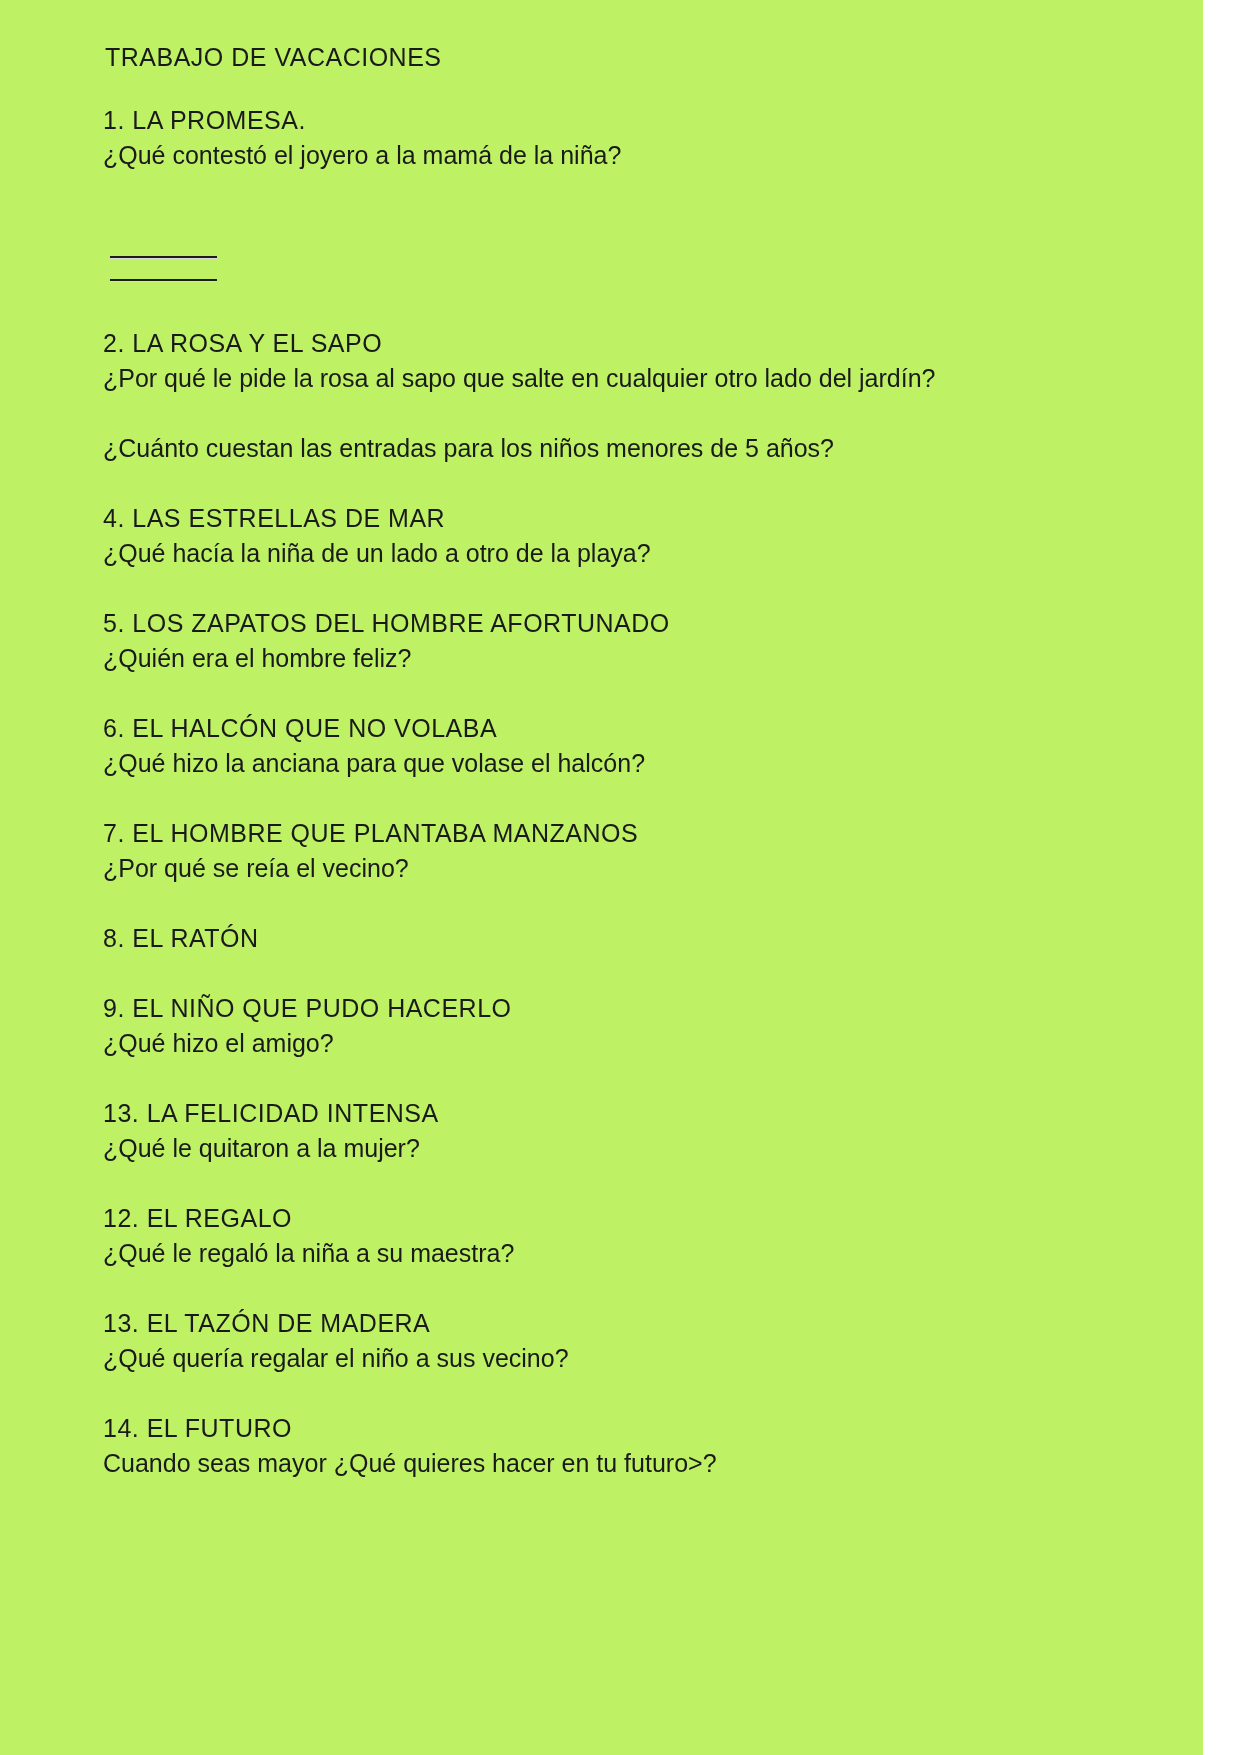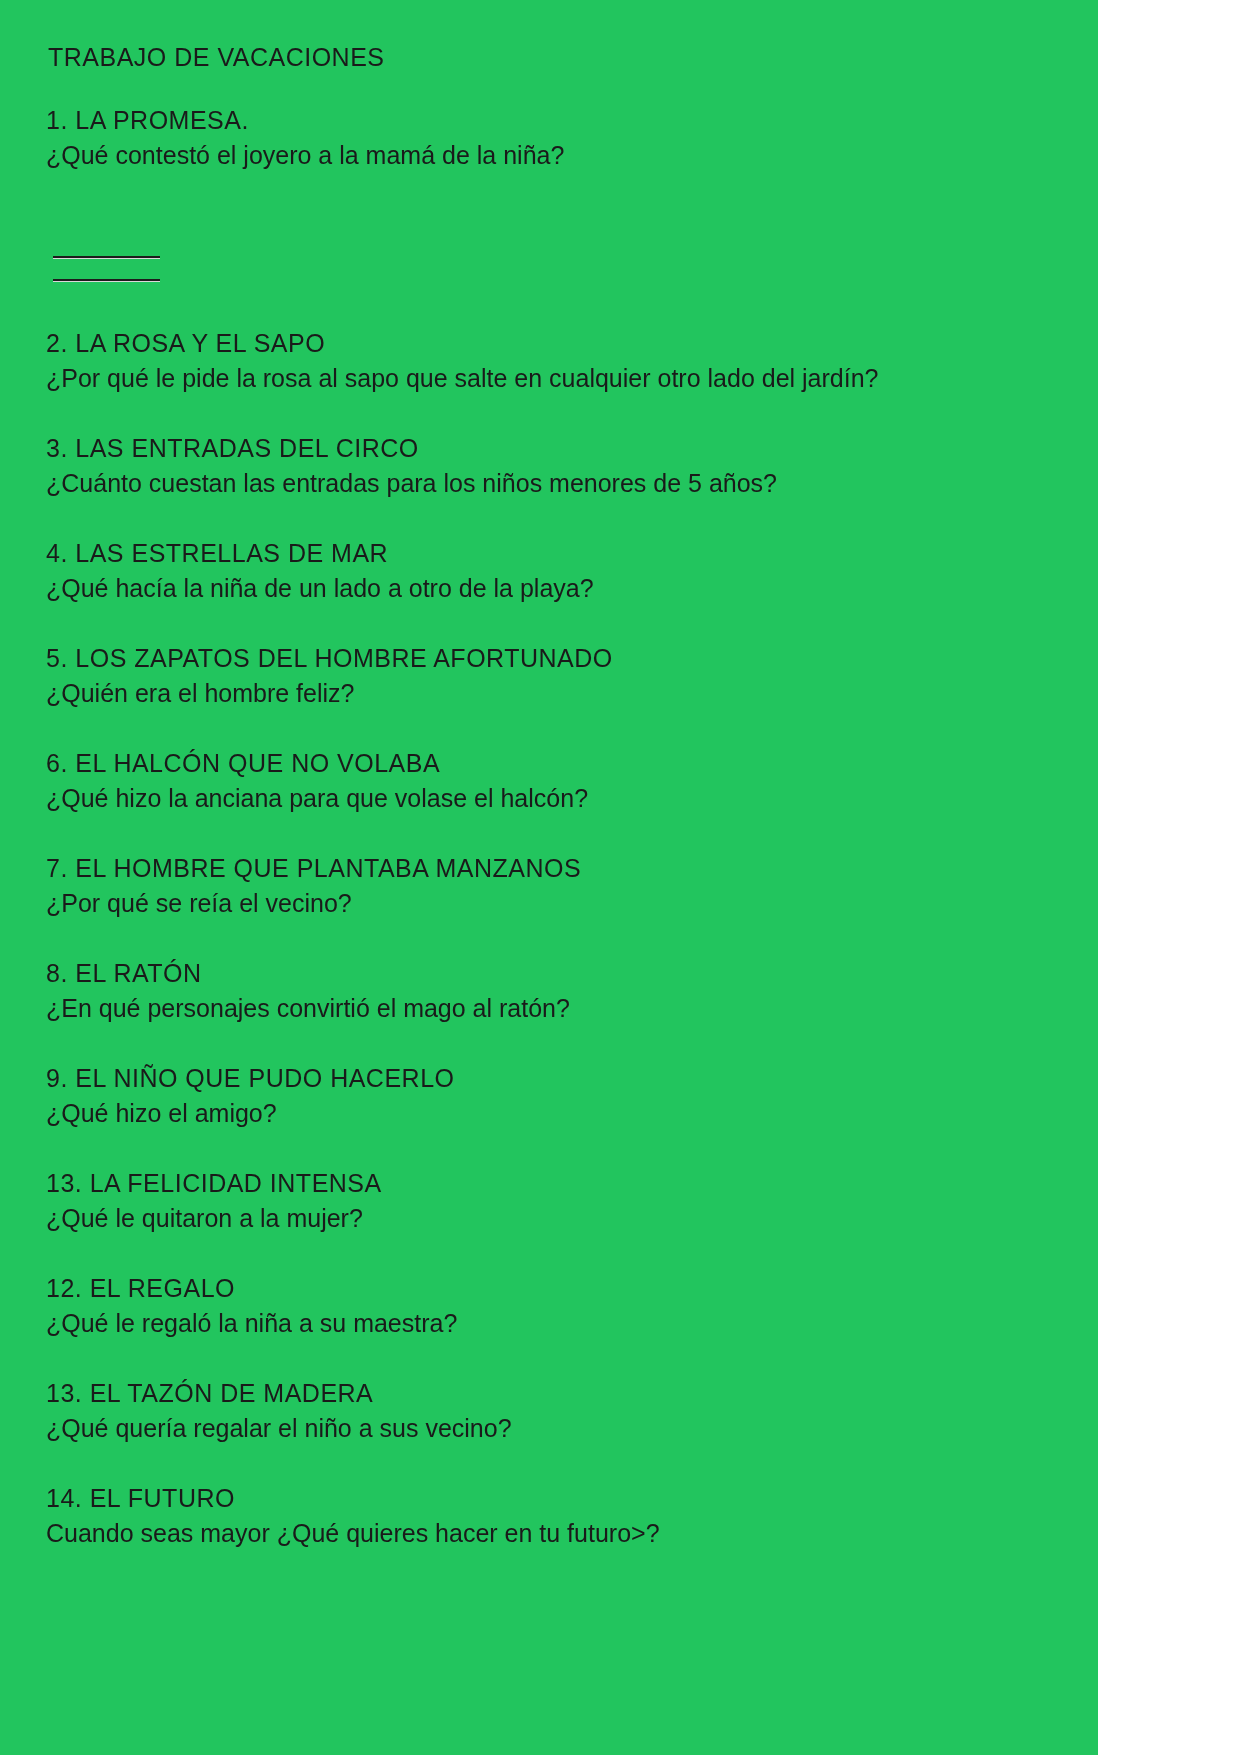--- a/index.html
+++ b/index.html
@@ -2,29 +2,29 @@
 <html lang="es"><head>
 <meta charset="utf-8">
 <style>
   html, body {
     margin: 0;
     padding: 0;
     background: #ffffff;
   }
   .page {
     position: relative;
-    width: 1098px;
+    width: 1203px;
     height: 1755px;
-    background: #22c55e;
+    background: #bef264;
     color: #1a1a1a;
     font-family: "Liberation Sans", "DejaVu Sans", sans-serif;
     font-size: 25px;
     line-height: 35px;
     box-sizing: border-box;
-    padding: 40px 60px 0 46px;
+    padding: 40px 60px 0 103px;
     overflow: hidden;
   }
   .doc-title {
     margin: 0 0 28px 2px;
     font-size: 25px;
     font-weight: 400;
     line-height: 35px;
     letter-spacing: 0.5px;
   }
   .section {
@@ -66,21 +66,20 @@
       <div class="answer-line"></div>
     </div>
   </div>
 
   <div class="section">
     <p class="heading">2. LA ROSA Y EL SAPO</p>
     <p class="question">¿Por qué le pide la rosa al sapo que salte en cualquier otro lado del jardín?</p>
   </div>
 
   <div class="section">
-    <p class="heading">3. LAS ENTRADAS DEL CIRCO</p>
     <p class="question">¿Cuánto cuestan las entradas para los niños menores de 5 años?</p>
   </div>
 
   <div class="section">
     <p class="heading">4. LAS ESTRELLAS DE MAR</p>
     <p class="question">¿Qué hacía la niña de un lado a otro de la playa?</p>
   </div>
 
   <div class="section">
     <p class="heading">5. LOS ZAPATOS DEL HOMBRE AFORTUNADO</p>
@@ -92,21 +91,20 @@
     <p class="question">¿Qué hizo la anciana para que volase el halcón?</p>
   </div>
 
   <div class="section">
     <p class="heading">7. EL HOMBRE QUE PLANTABA MANZANOS</p>
     <p class="question">¿Por qué se reía el vecino?</p>
   </div>
 
   <div class="section">
     <p class="heading">8. EL RATÓN</p>
-    <p class="question">¿En qué personajes convirtió el mago al ratón?</p>
   </div>
 
   <div class="section">
     <p class="heading">9. EL NIÑO QUE PUDO HACERLO</p>
     <p class="question">¿Qué hizo el amigo?</p>
   </div>
 
   <div class="section">
     <p class="heading">13. LA FELICIDAD INTENSA</p>
     <p class="question">¿Qué le quitaron a la mujer?</p>

